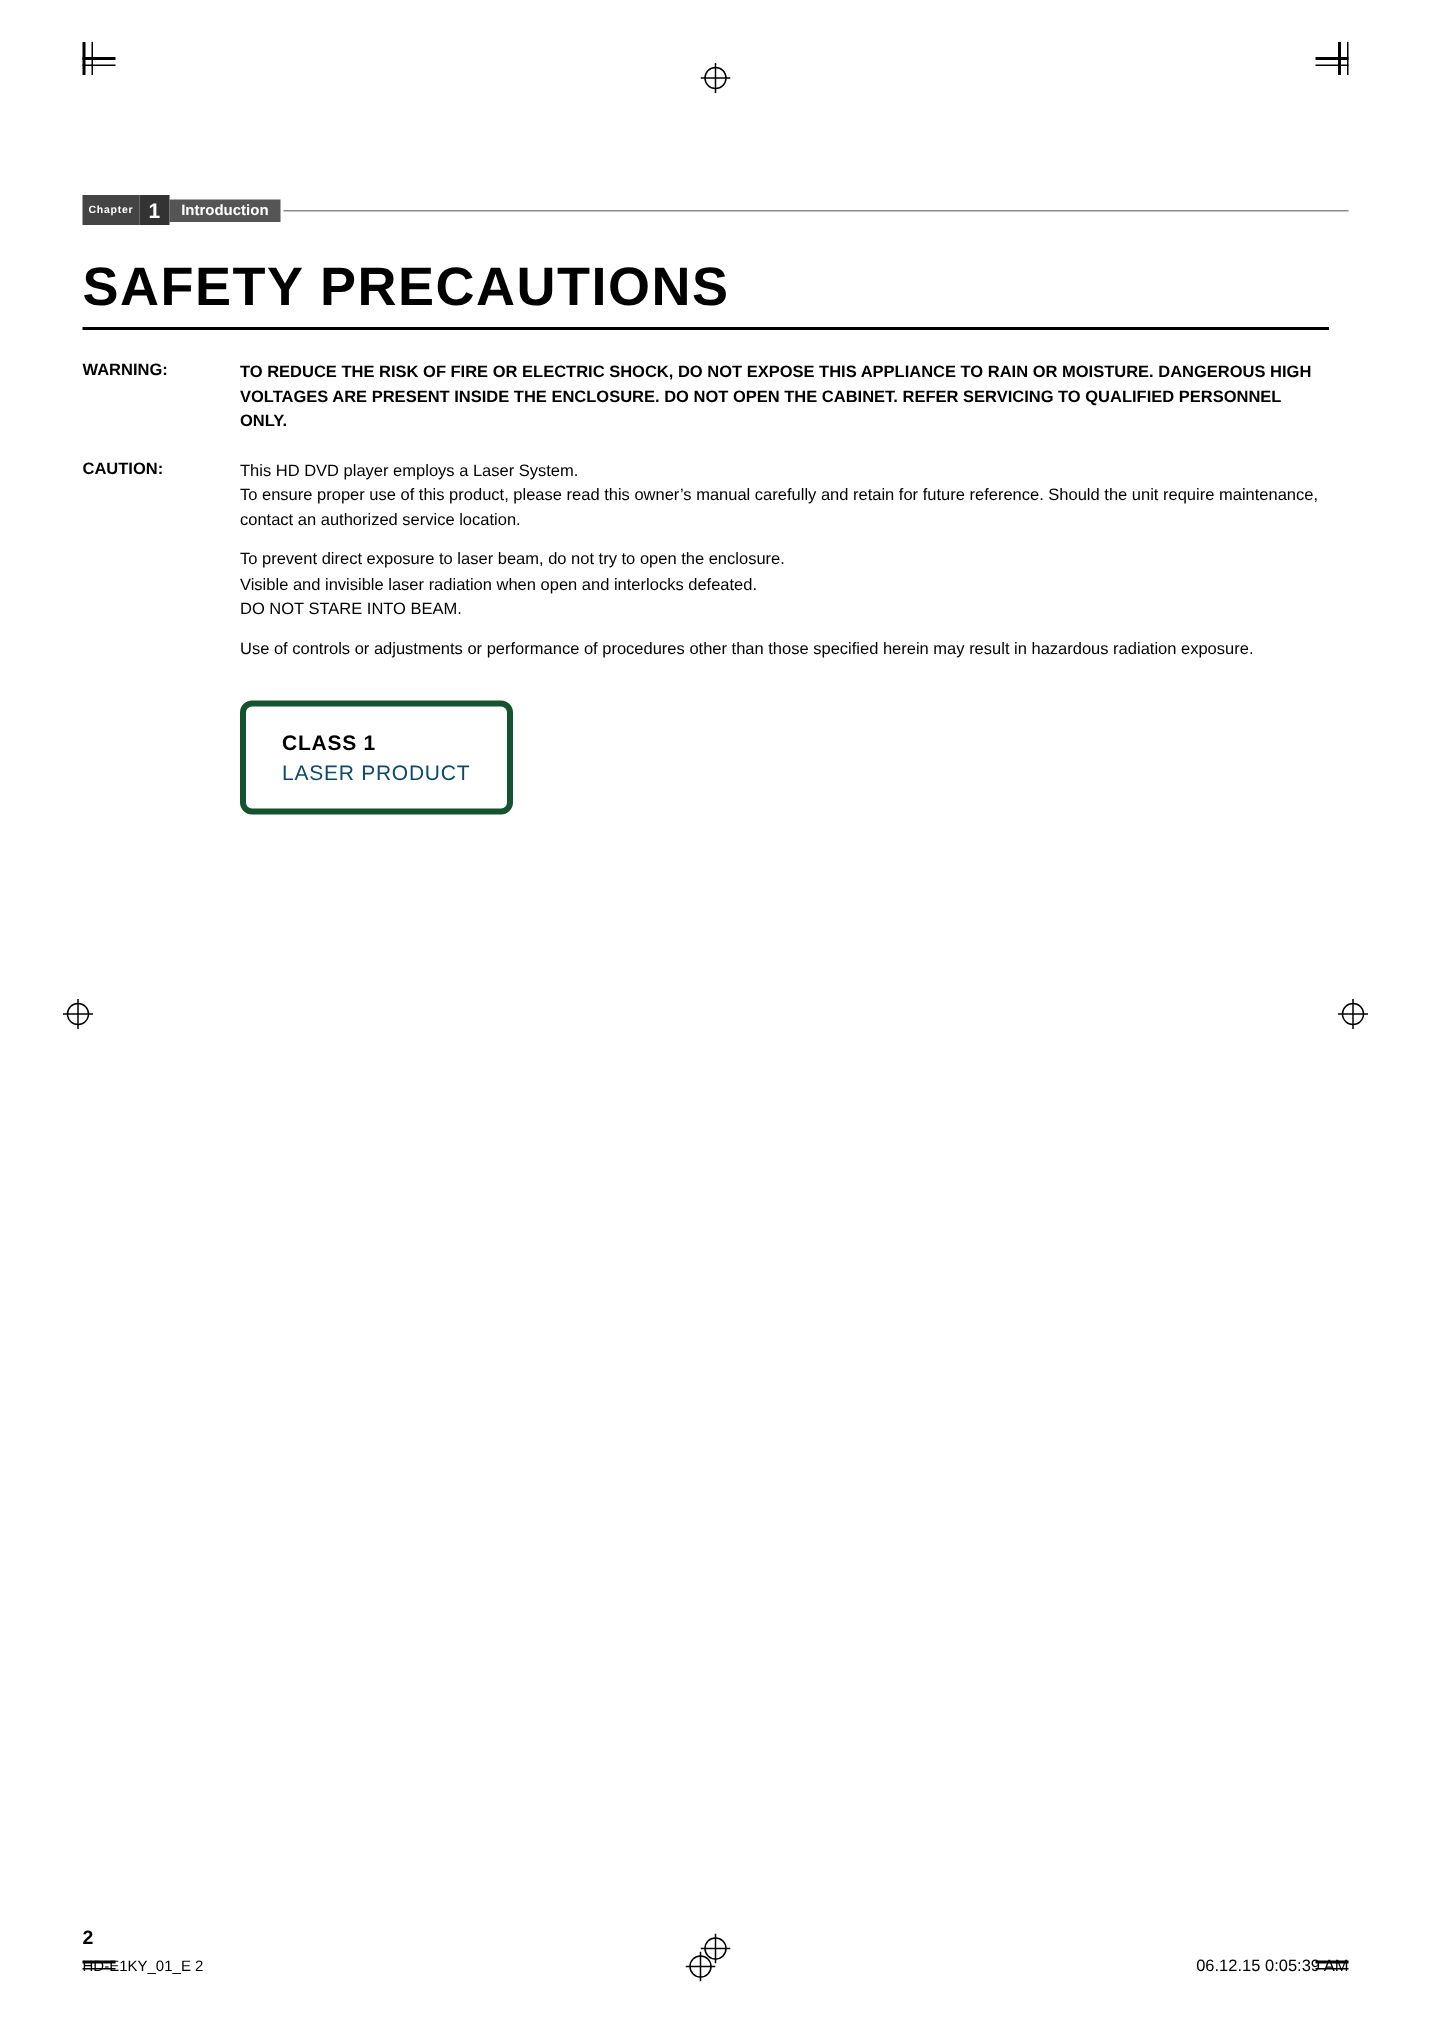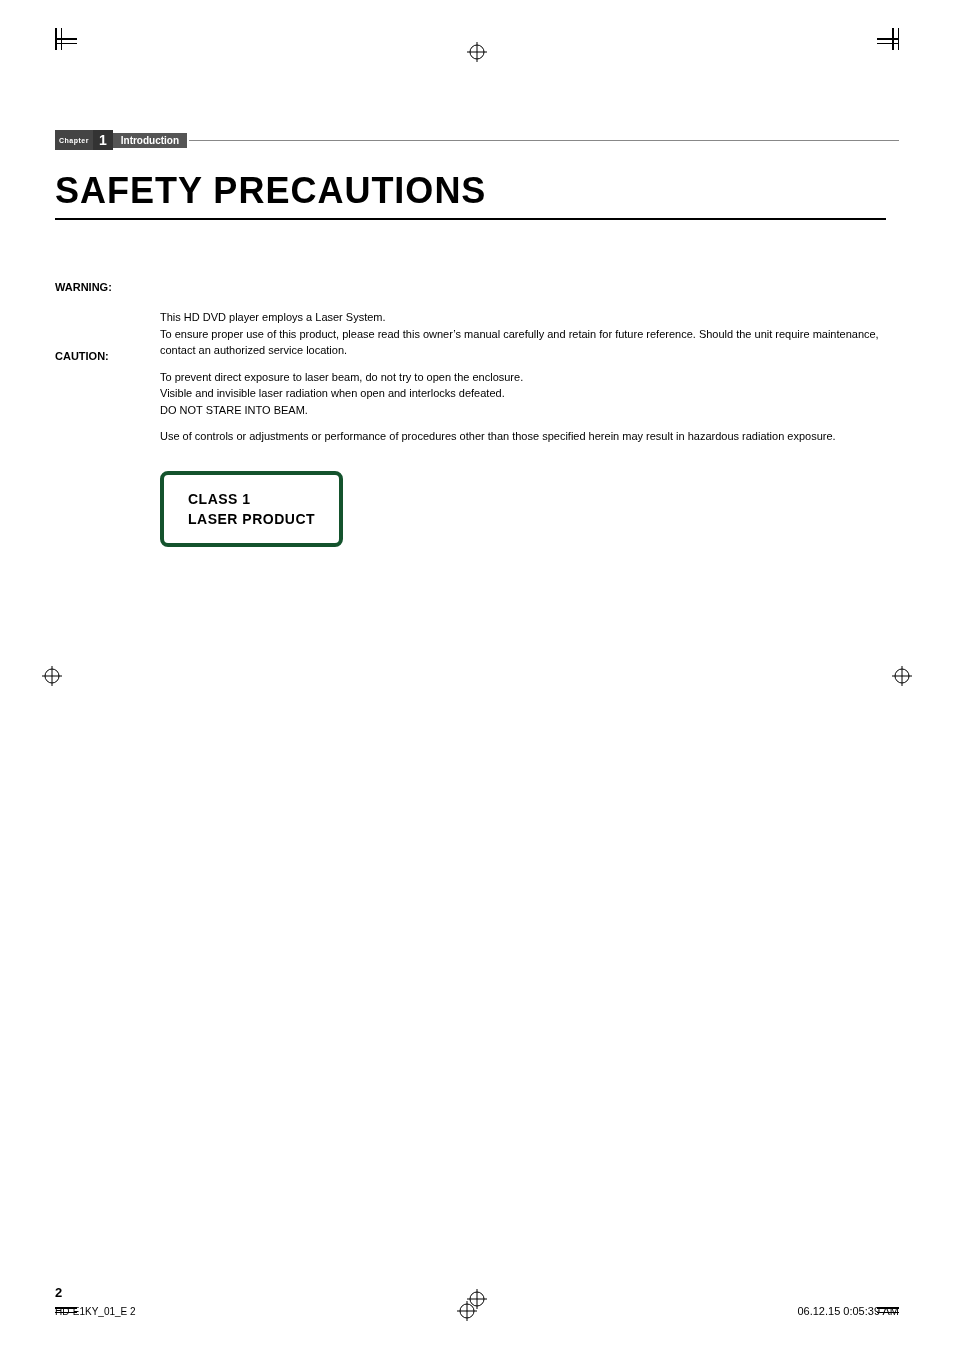--- a/index.html
+++ b/index.html
@@ -144,21 +144,20 @@
       margin-bottom: 16px;
       gap: 20px;
     }
 
     .notice-label {
       font-size: 11px;
       font-weight: bold;
       min-width: 85px;
       color: #000000;
       padding-top: 1px;
-      margin-top: 40px;
     }
 
     .notice-content {
       flex: 1;
       font-size: 11px;
       color: #000000;
       line-height: 1.5;
     }
 
     .notice-content p {
@@ -185,22 +184,22 @@
 
     .laser-box-line1 {
       font-size: 14px;
       font-weight: bold;
       color: #000000;
       letter-spacing: 0.5px;
     }
 
     .laser-box-line2 {
       font-size: 14px;
-      font-weight: bold;
-      color: #000000;
+      font-weight: normal;
+      color: #0c4a6e;
       letter-spacing: 0.5px;
       margin-top: 4px;
     }
 
     
     .footer {
       position: absolute;
       bottom: 30px;
       left: 55px;
       right: 55px;
@@ -404,20 +403,23 @@
 
   <div class="content-area">
 
     
     <div class="main-title">SAFETY PRECAUTIONS</div>
     <div class="title-underline"></div>
 
     
     <div class="notice-section">
       <div class="notice-label bold-text">WARNING:</div>
+      <div class="notice-content">
+        <p class="bold-text">TO REDUCE THE RISK OF FIRE OR ELECTRIC SHOCK, DO NOT EXPOSE THIS APPLIANCE TO RAIN OR MOISTURE. DANGEROUS HIGH VOLTAGES ARE PRESENT INSIDE THE ENCLOSURE. DO NOT OPEN THE CABINET. REFER SERVICING TO QUALIFIED PERSONNEL ONLY.</p>
+      </div>
     </div>
 
     
     <div class="notice-section">
       <div class="notice-label bold-text">CAUTION:</div>
       <div class="notice-content">
         <p>
           <span>This HD DVD player employs a Laser System.</span><br>
           <span>To ensure proper use of this product, please read this owner’s manual carefully and retain for future reference. Should the unit require maintenance, contact an authorized service location.</span>
         </p>

